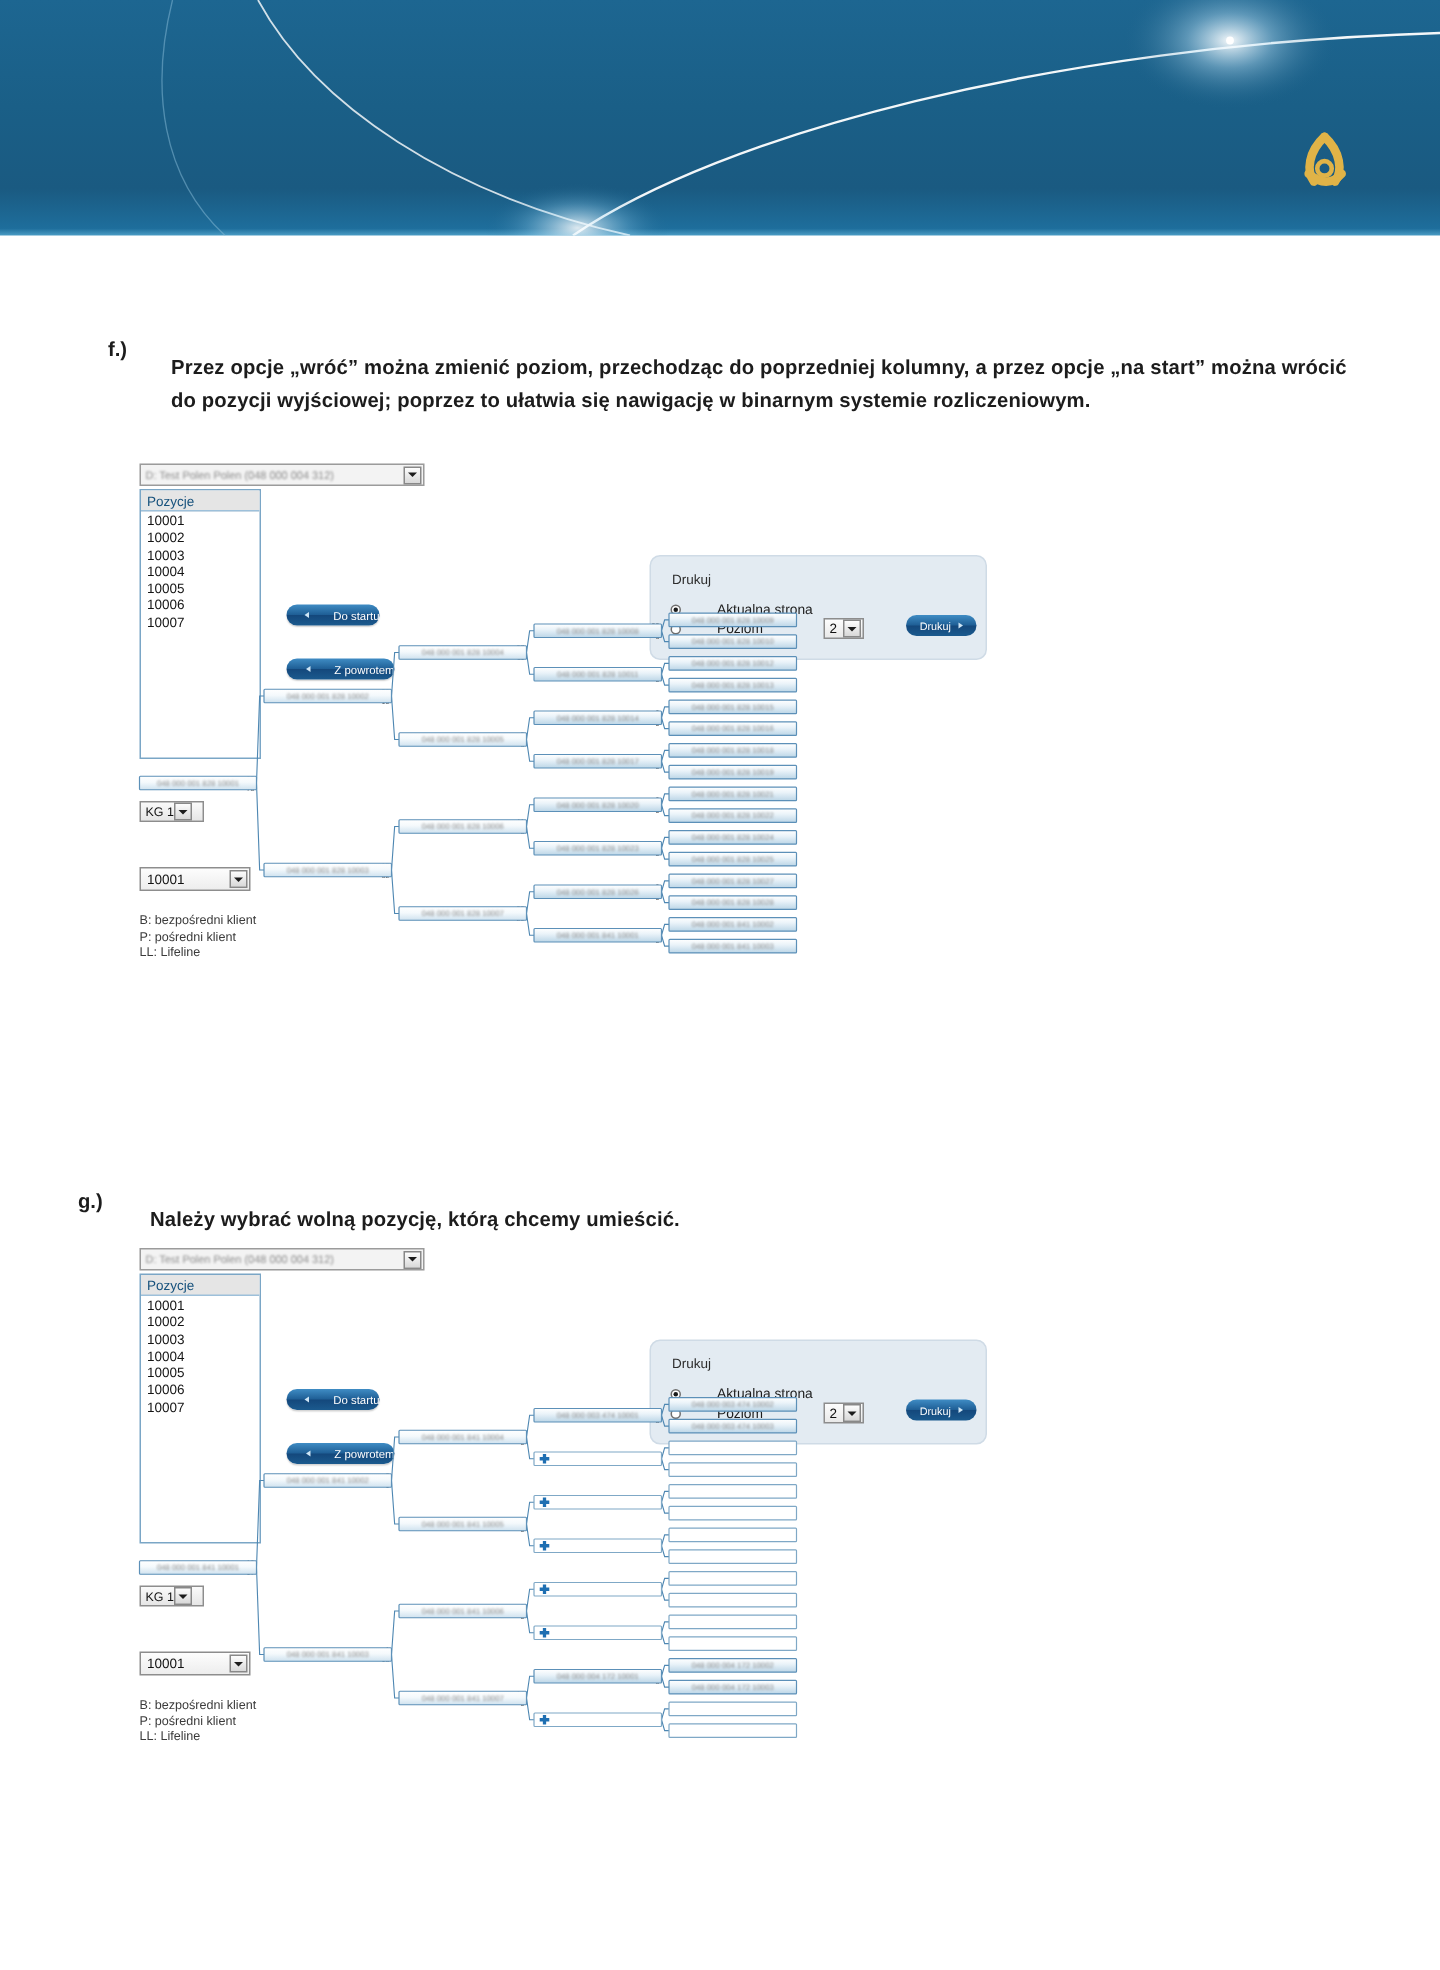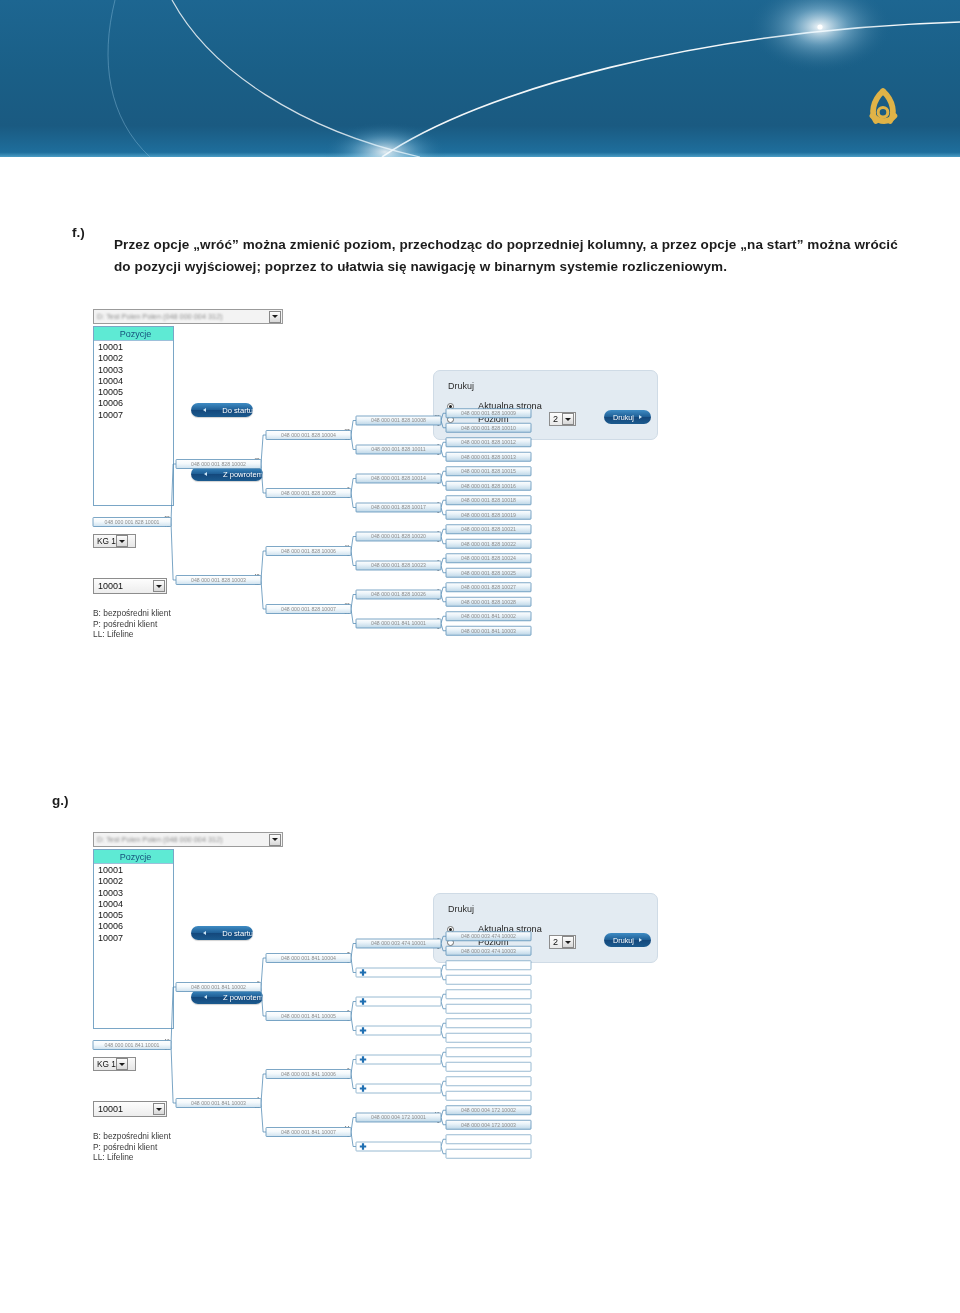--- a/index.html
+++ b/index.html
@@ -78,44 +78,43 @@
     width:0;height:0;border-left:3px solid transparent;border-right:3px solid transparent;
     border-top:3.4px solid #1c1c1c;
   }
 
   
   .pozycje-box {
     position:absolute; left:5px; top:20px; width:81px; height:180px;
     border:1px solid #7aa6c6; background:#ffffff;
   }
   .pozycje-head {
-    height:14px; background:#5eead4; border-bottom:1px solid #9dc0da;
+    height:14px; background:#e5e5e5; border-bottom:1px solid #9dc0da;
     font-size:9px; color:#16517c; padding-left:4px; line-height:14px;
     font-weight:400;
-    text-align:center;
   }
   .pozycje-list { padding:1px 0 0 4px; }
   .pozycje-list li {
     list-style:none; font-size:9px; color:#141414; line-height:11.3px;
   }
   .pozycje-list { margin:0; }
 
   
   .navbtn {
     position:absolute; height:14px; border-radius:7px;
     background:linear-gradient(180deg,#3f8cc4 0%,#1f5f96 48%,#14487c 52%,#1b5a8e 100%);
     color:#ffffff; font-size:7.6px;
     display:flex; align-items:center; gap:16px;
     padding-left:7px;
     box-shadow:0 1px 1px rgba(0,0,0,.18);
     filter: blur(0.35px);
     justify-content: flex-end;
   }
   #btn-start-1, #btn-start-2 { left:103px; top:97px; width:62px; }
-  #btn-back-1,  #btn-back-2  { left:103px; top:133px; width:72px;margin-top:28px; }
+  #btn-back-1,  #btn-back-2  { left:103px; top:133px; width:72px; }
   .navbtn .arr {
     width:0;height:0;border-top:2.6px solid transparent;border-bottom:2.6px solid transparent;
     border-right:3.4px solid #cfe6f6;
   }
 
   
   .kg-select {
     position:absolute; left:5px; top:228px; width:43px; height:14px;
     border:1px solid #8d8d8d; background:linear-gradient(180deg,#fafafa,#e6e6e6);
     display:flex; align-items:center; justify-content:flex-start; padding:0 1px 0 3px;
@@ -438,20 +437,21 @@
         <rect class="node-rect filled" x="358" y="305.75" width="85" height="9" rx="0.6"></rect>
         <text class="node-txt" x="400.5" y="312.15" text-anchor="middle">048 000 001 841  10002</text>
         <rect class="node-rect filled" x="358" y="320.25" width="85" height="9" rx="0.6"></rect>
         <text class="node-txt" x="400.5" y="326.65" text-anchor="middle">048 000 001 841  10003</text>
       </g>
     </svg>
 </div>
 
 <div class="para" id="para-g">
   <div class="marker">g.)</div>
+  <div class="ptext">Należy wybrać wolną pozycję, którą chcemy umieścić.</div>
 </div>
 
 <div class="shot" id="shot-2">
 
   <div class="acct-select">
     <span class="val">D: Test Polen Polen (048 000 004 312)</span>
     <span class="caret-btn">
         <span class="tri"></span>
       </span>
   </div>

